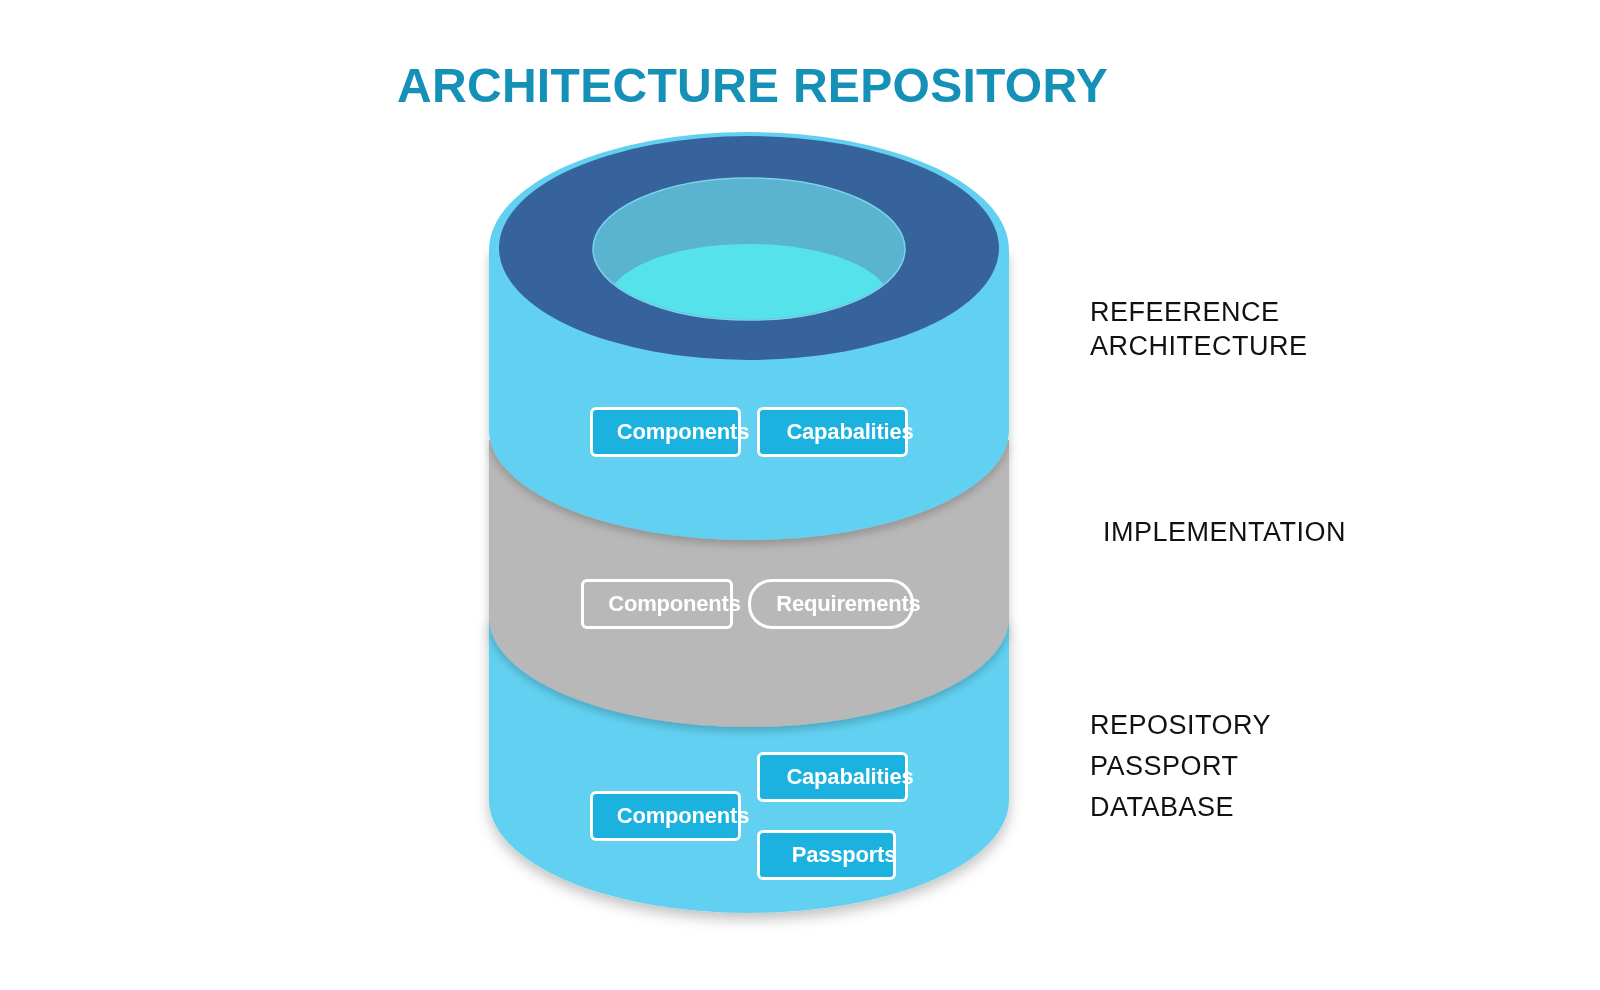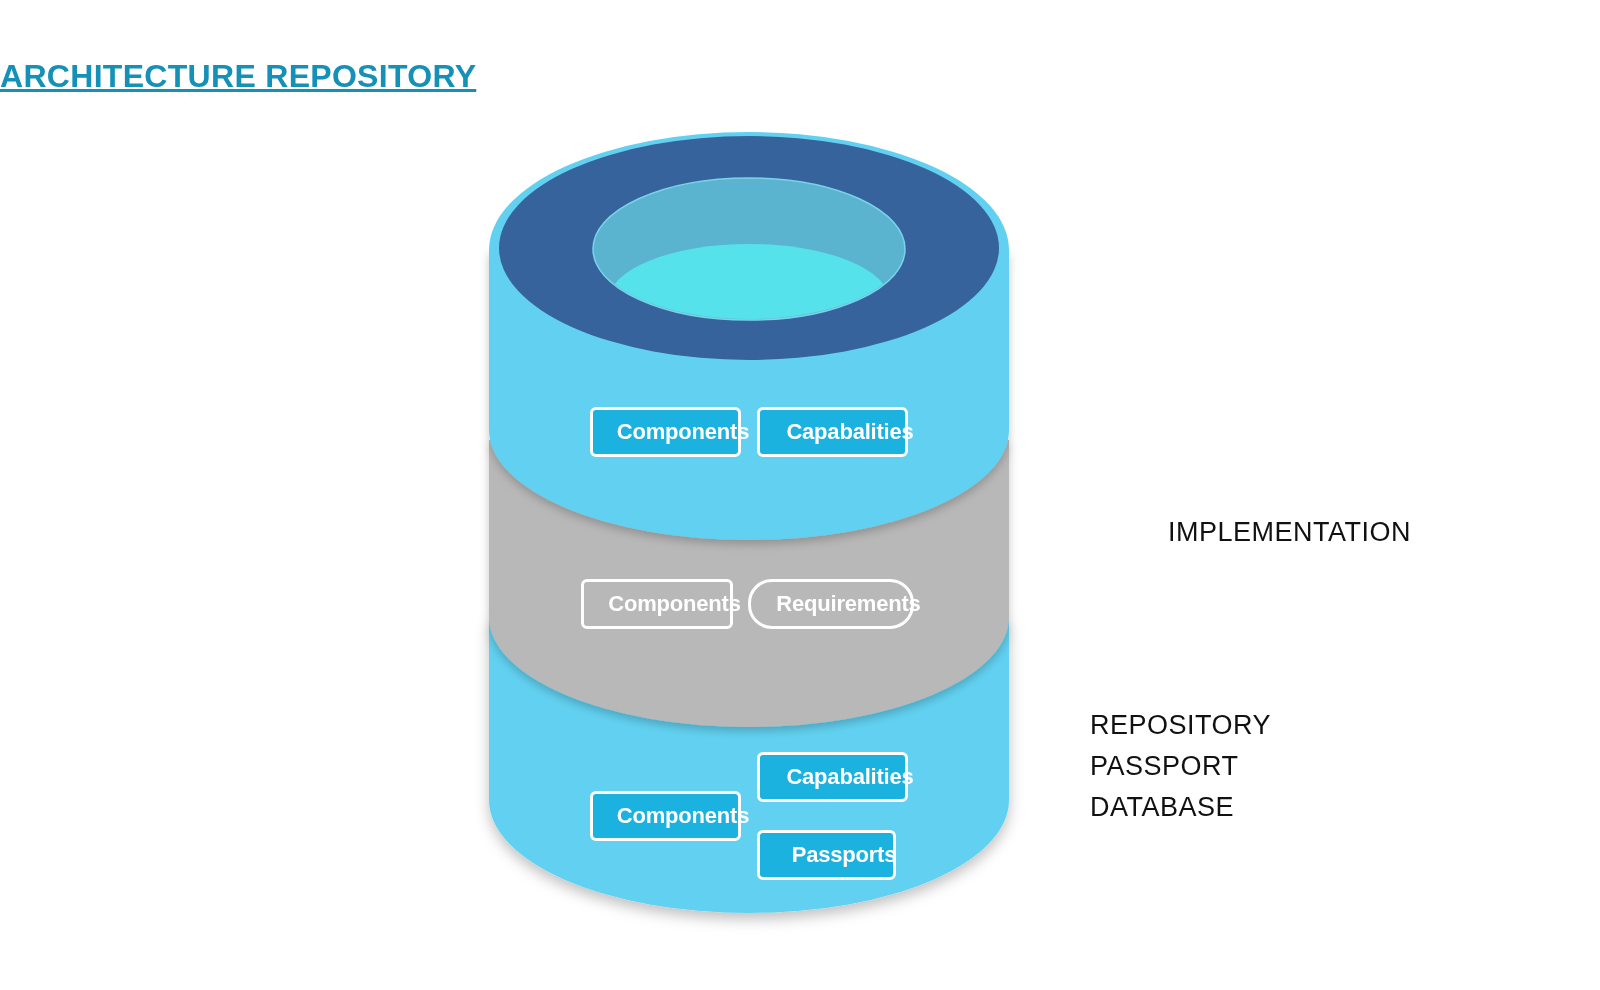--- a/index.html
+++ b/index.html
@@ -1,19 +1,19 @@
 <!DOCTYPE html>
 <html><head>
 <meta charset="utf-8">
 <style>
   html, body { margin: 0; padding: 0; background: #ffffff; }
   body { width: 1600px; height: 990px; position: relative; overflow: hidden;
          font-family: "Liberation Sans", "DejaVu Sans", sans-serif; }
-  .title { position: absolute; left: 0; width: 1505px; top: 58px; text-align: left;
-           font-size: 32px; font-weight: bold; letter-spacing: 0.3px; text-decoration: underline; }
+  .title { position: absolute; left: 0; width: 1505px; top: 58px; text-align: center;
+           font-size: 48px; font-weight: bold; letter-spacing: 0.3px; }
   svg.diagram { position: absolute; left: 0; top: 0; }
   .tag { position: absolute; box-sizing: border-box; height: 50px;
          border: 3px solid #ffffff; border-radius: 6px;
          color: #ffffff; font-size: 22px; font-weight: bold;
          display: flex; align-items: center; justify-content: center; letter-spacing: -0.2px; padding-left: 35px; }
   .tag.blue { background: #1bb2df; }
   .tag.gray { background: #b8b8b8; }
   .layer-label { position: absolute; color: #111111; font-size: 27px; letter-spacing: 0.5px; }
   .layer-label div { white-space: nowrap; }
 </style>
@@ -51,21 +51,23 @@
 <div class="tag blue" style="left:757px; top:407px; width:151px;">Capabalities</div>
 
 <div class="tag gray" style="left:581px; top:579px; width:152px;">Components</div>
 <div class="tag gray" style="left:748px; top:579px; width:166px;border-radius:24px;">Requirements</div>
 
 <div class="tag blue" style="left:590px; top:791px; width:151px;">Components</div>
 <div class="tag blue" style="left:757px; top:752px; width:151px;">Capabalities</div>
 <div class="tag blue" style="left:757px; top:830px; width:139px;">Passports</div>
 
 <div class="layer-label" style="left: 1090px; top: 295px; line-height: 34px; color: rgb(17, 17, 17);">
+  <div>REFEERENCE</div>
+  <div>ARCHITECTURE</div>
 </div>
-<div class="layer-label" style="left: 1168px; top: 515px; line-height: 34px; color: rgb(17, 17, 17);">
+<div class="layer-label" style="left: 1103px; top: 515px; line-height: 34px; color: rgb(17, 17, 17);">
   <div>IMPLEMENTATION</div>
 </div>
 <div class="layer-label" style="left: 1090px; top: 705px; line-height: 41px; color: rgb(17, 17, 17);">
   <div>REPOSITORY</div>
   <div>PASSPORT</div>
   <div>DATABASE</div>
 </div>
 
 </body></html>

